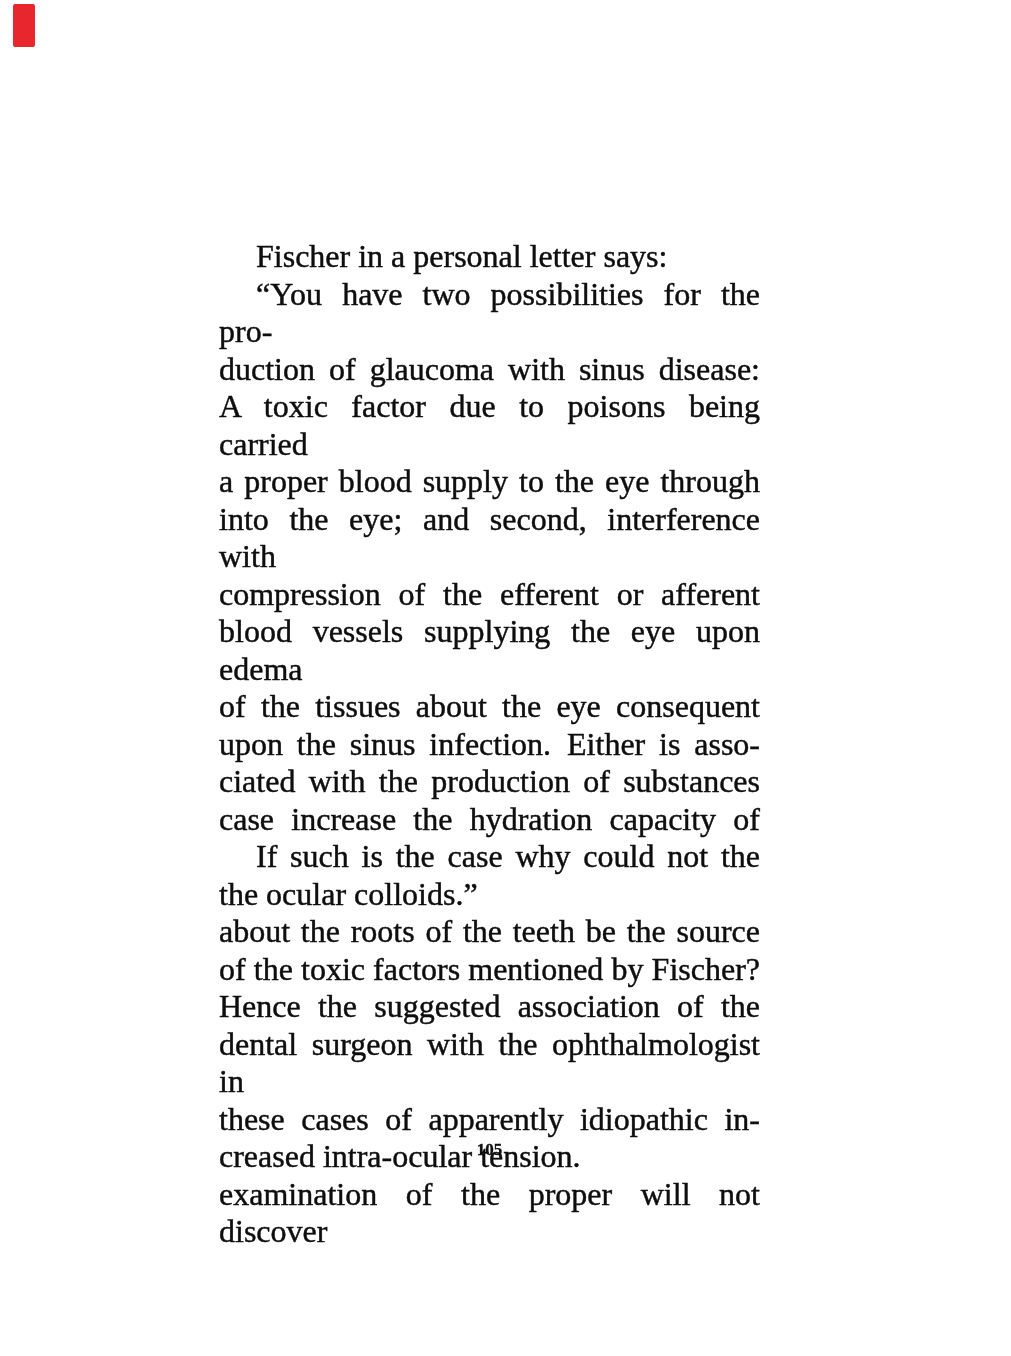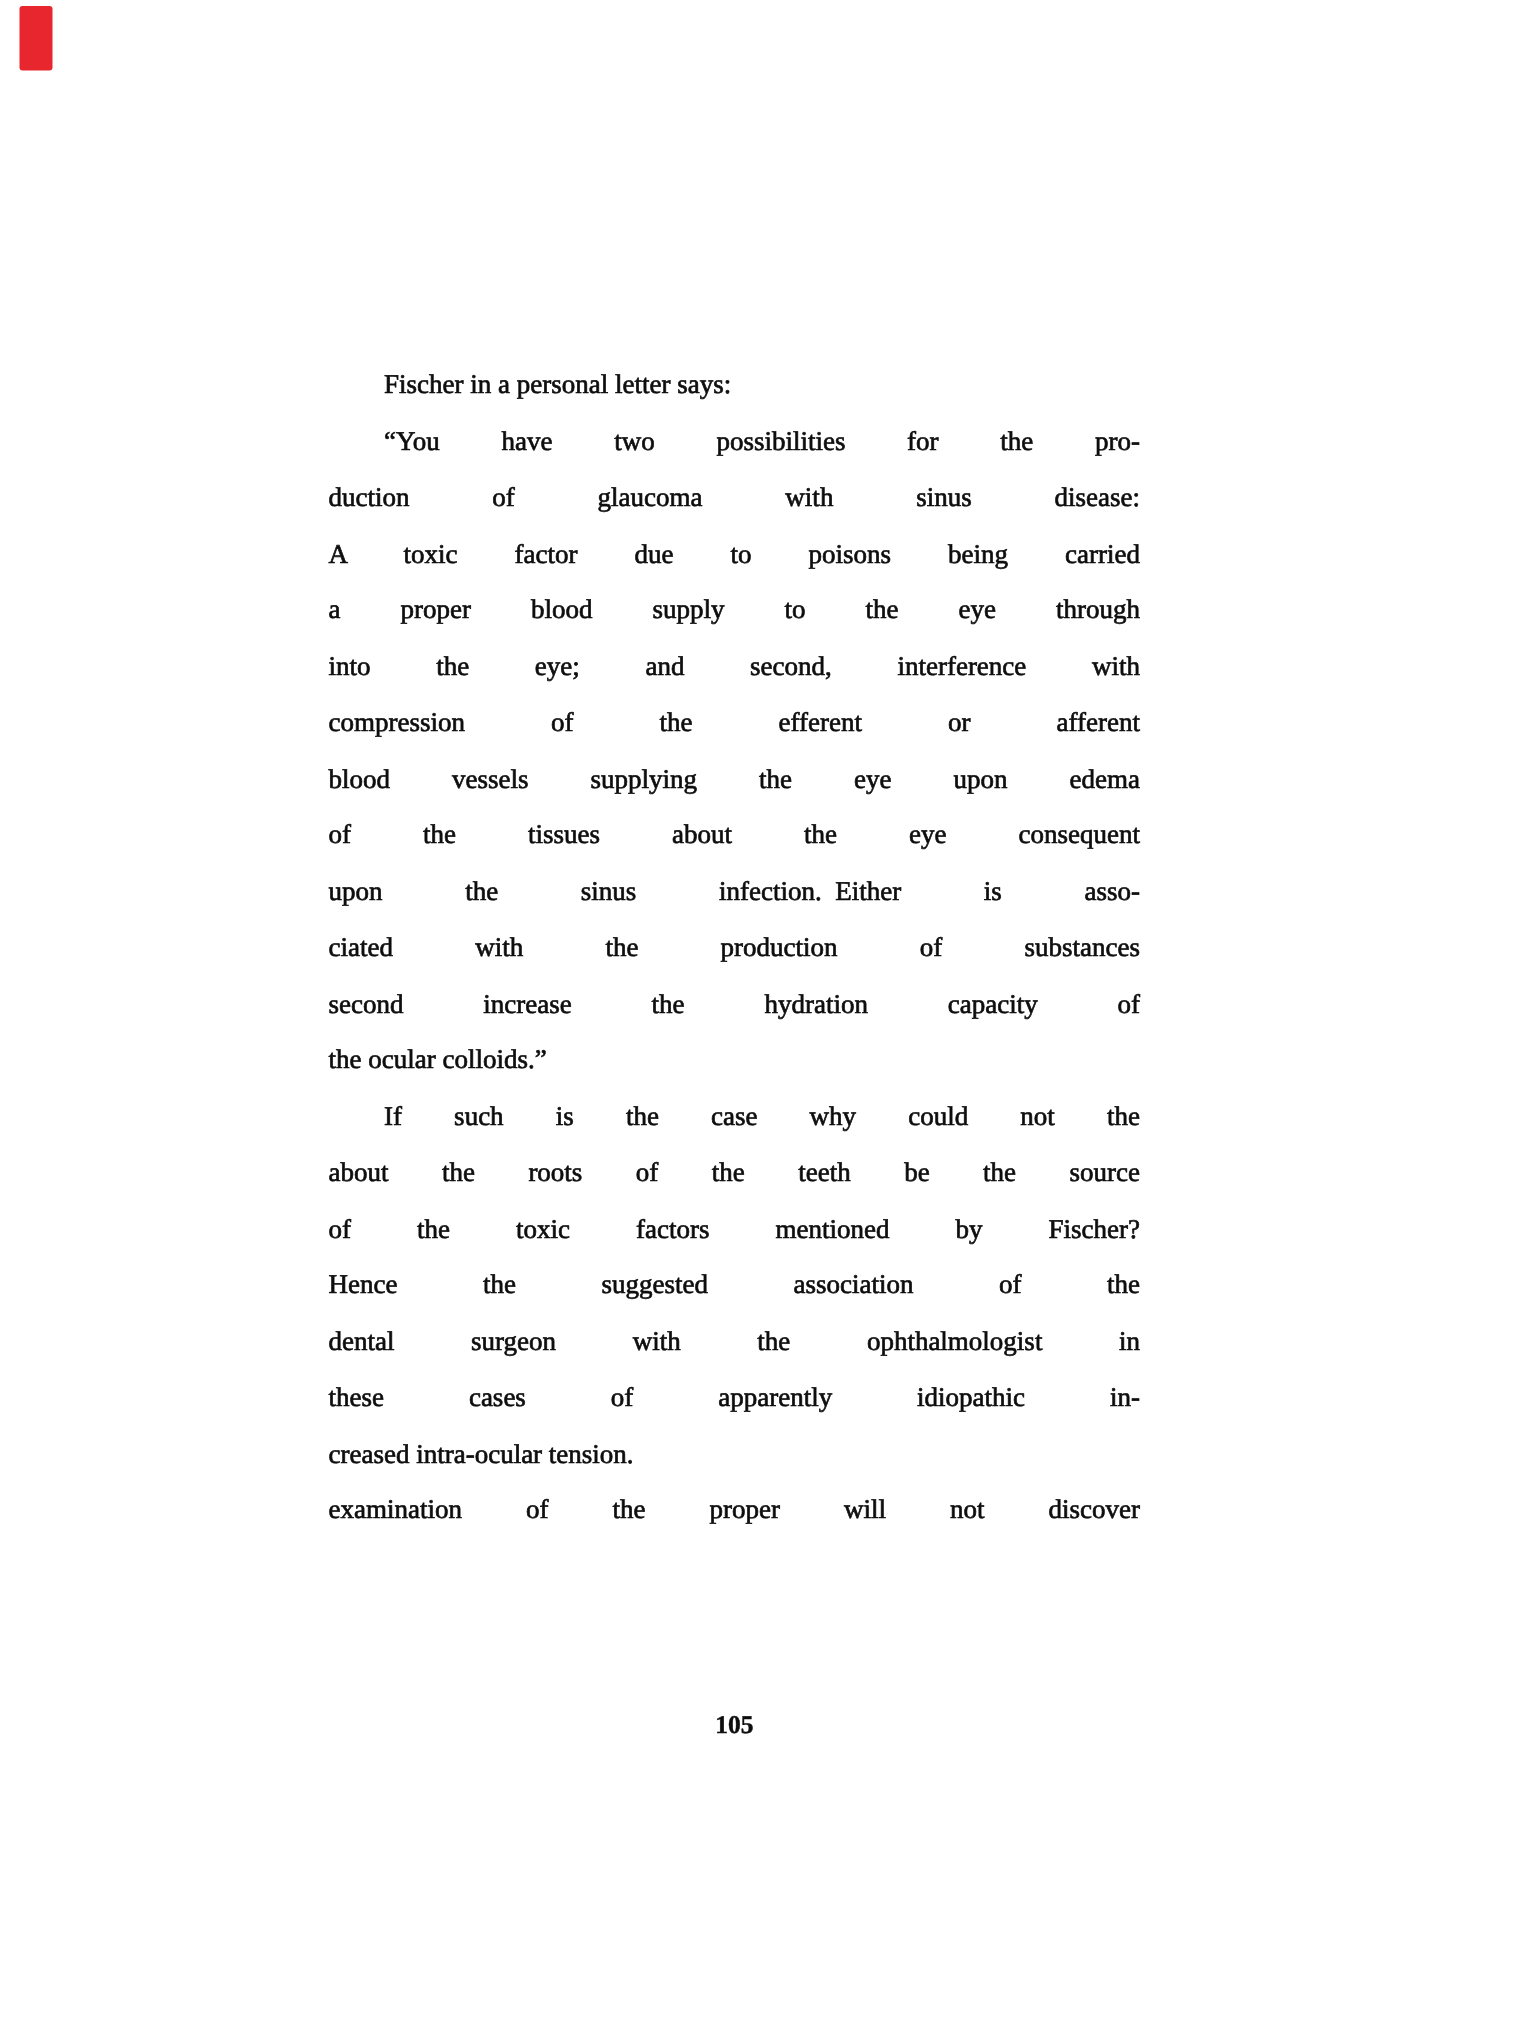--- a/index.html
+++ b/index.html
@@ -20,21 +20,21 @@
     width: 22px;
     height: 43px;
     border-radius: 2px;
   }
   .text-block {
     position: absolute;
     left: 219px;
     top: 238px;
     width: 541px;
     font-family: "Liberation Serif", "DejaVu Serif", serif;
-    font-size: 18px;
+    font-size: 32px;
     line-height: 37.5px;
     -webkit-text-stroke: 0.45px currentColor;
   }
   .line {
     text-align: justify;
     text-align-last: justify;
   }
   .line.indent {
     text-indent: 37px;
   }
@@ -65,23 +65,23 @@
     <div class="line indent">“You have two possibilities for the pro-</div>
     <div class="line">duction of glaucoma with sinus disease:</div>
     <div class="line">A toxic factor due to poisons being carried</div>
     <div class="line">a proper blood supply to the eye through</div>
     <div class="line">into the eye; and second, interference with</div>
     <div class="line">compression of the efferent or afferent</div>
     <div class="line">blood vessels supplying the eye upon edema</div>
     <div class="line">of the tissues about the eye consequent</div>
     <div class="line">upon the sinus infection. Either is asso-</div>
     <div class="line">ciated with the production of substances</div>
-    <div class="line">second increase the hydration capacity of</div>
+    <div class="line">case increase the hydration capacity of</div>
+    <div class="line indent">If such is the case why could not the</div>
     <div class="line parend">the ocular colloids.”</div>
-    <div class="line indent">If such is the case why could not the</div>
     <div class="line">about the roots of the teeth be the source</div>
     <div class="line">of the toxic factors mentioned by Fischer?</div>
     <div class="line">Hence the suggested association of the</div>
     <div class="line">dental surgeon with the ophthalmologist in</div>
     <div class="line">these cases of apparently idiopathic in-</div>
     <div class="line parend">creased intra-ocular tension.</div>
     <div class="line">examination of the proper will not discover</div>
   </div>
 
   <div class="page-number" style="color: rgb(14, 14, 14);">105</div>

